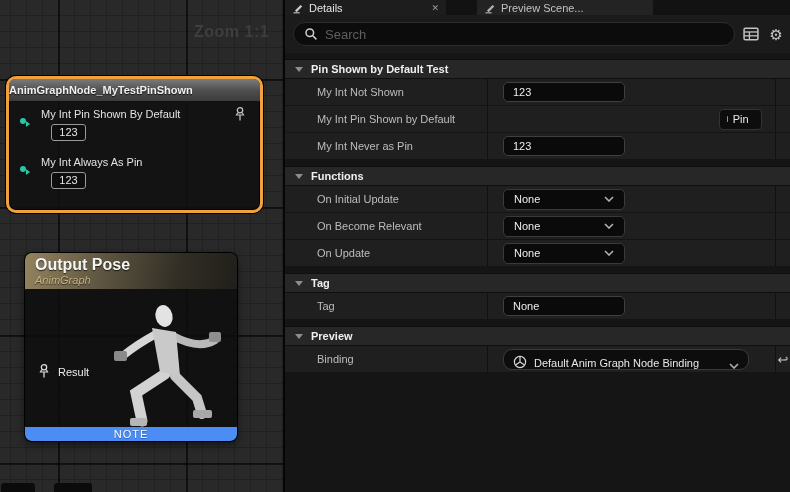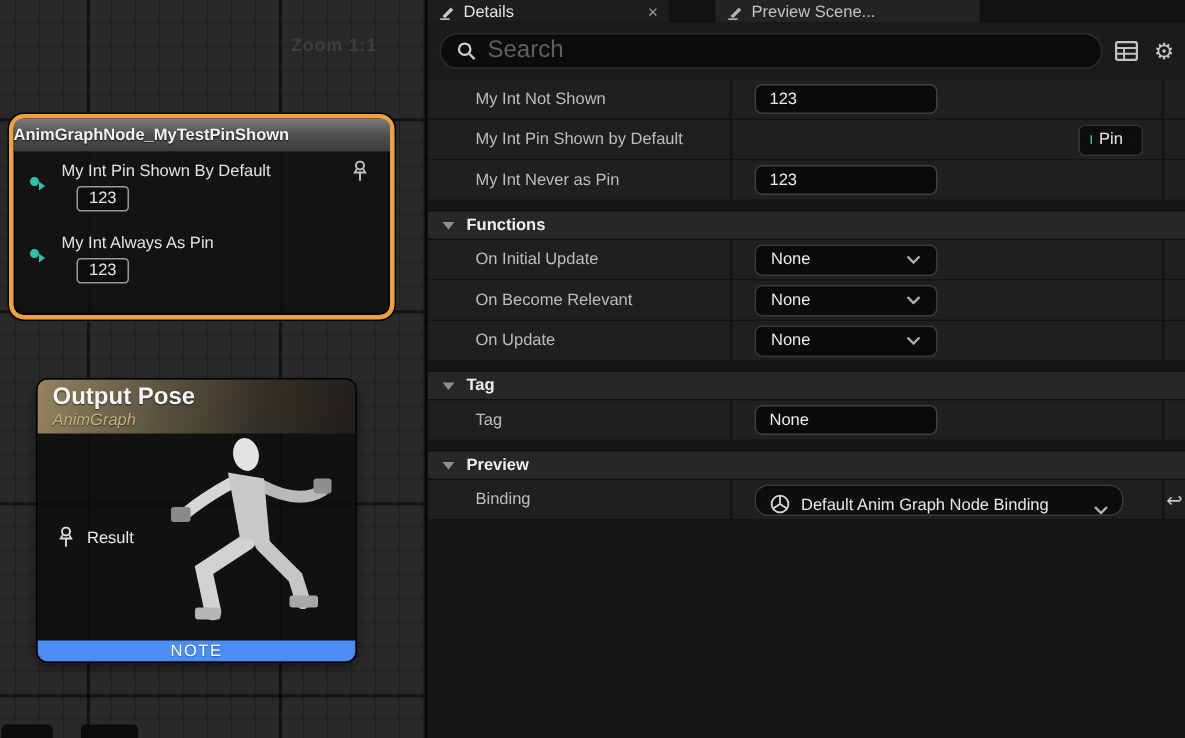--- a/index.html
+++ b/index.html
@@ -19,21 +19,21 @@
       linear-gradient(to bottom, rgba(0,0,0,0.55) 2px, transparent 2px),
       linear-gradient(to right, rgba(0,0,0,0.20) 1px, transparent 1px),
       linear-gradient(to bottom, rgba(0,0,0,0.20) 1px, transparent 1px);
     background-size:128px 128px,128px 128px,16px 16px,16px 16px;
     background-position:58px 0, 0 79px, 10px 0, 0 15px;
     border-right:2px solid #060606;
     flex:0 0 285px;
   }
   .zoom-indicator {
     position:absolute; left:194px; top:23px;
-    font-size:12px; font-weight:bold; color:#3e3e3e; letter-spacing:0.5px;text-align:right;
+    font-size:16px; font-weight:bold; color:#3e3e3e; letter-spacing:0.5px;text-align:right;
   }
 
   
   .node1 {
     position:absolute; left:6px; top:76px; width:257px; height:137px;
     border:3px solid #f0a13e; border-radius:10px;
     background:rgba(16,16,16,0.88);
     box-shadow:0 0 0 1px #000, inset 0 0 0 1px #000;
   }
   .node1-header {
@@ -68,21 +68,21 @@
     border-radius:7px; overflow:hidden;
     background:rgba(13,13,13,0.84);
     box-shadow:0 0 0 1px #000, 0 3px 8px rgba(0,0,0,0.55);
   }
   .node2-header {
     height:36px; padding:3px 0 0 10px;
     background:linear-gradient(100deg,#94845f 0%,#5c5440 38%,#322e25 72%,#211f1b 100%);
   }
   .node2-title { font-size:16px; font-weight:bold; color:#f5f5f5; text-shadow:0 1px 1px rgba(0,0,0,0.7); }
   .node2-subtitle { font-size:11px; font-style:italic; color:#c7b283; text-shadow:0 1px 1px rgba(0,0,0,0.6); }
-  .node2-body { position:relative; height:154px; }
+  .node2-body { position:relative; height:154px;margin-top:13px; }
   .result-pin {
     position:absolute; left:12px; top:62px;
     display:flex; align-items:center; gap:7px;
     font-size:11px; color:#ececec;
   }
   .mannequin { position:absolute; right:2px; top:0px; }
   .note-bar {
     position:absolute; left:0; right:0; bottom:0; height:14px;
     background:#4c8df5; border-radius:0 0 6px 6px;
     display:flex; align-items:center; justify-content:center;
@@ -103,21 +103,21 @@
   .tab-close { margin-left:auto; color:#9a9a9a; font-size:9px; }
 
   .search-row { height:38px; background:#1b1b1b; display:flex; align-items:center; padding:0 5px 0 8px; gap:7px; }
   .search-pill {
     flex:1; height:24px; border-radius:12px;
     background:#0c0c0c; border:1px solid #2c2c2c;
     display:flex; align-items:center; padding:0 10px; gap:7px;
   }
   .search-pill input {
     flex:1; background:transparent; border:none; outline:none;
-    color:#8b5cf6; font-size:16px; font-family:"Liberation Sans", sans-serif;
+    color:#8b5cf6; font-size:13px; font-family:"Liberation Sans", sans-serif;
   }
   .search-pill input::placeholder { color:#5f5f5f; }
   .icon-btn { display:flex; align-items:center; justify-content:center; width:18px; height:18px; }
   .gear-glyph { font-size:15px; color:#c6c6c6; line-height:1; }
 
   .props { flex:1; background:#151515; overflow:hidden; }
   .cat {
     height:20px; margin-top:6px; background:#272727;
     display:flex; align-items:center; gap:8px; padding-left:10px;
     border-top:1px solid #0f0f0f; border-bottom:1px solid #0f0f0f;
@@ -261,20 +261,24 @@
             <line x1="1" y1="8.2" x2="14" y2="8.2" stroke="#c4c4c4" stroke-width="1.2"></line>
           </svg>
       </span>
       <span class="icon-btn">
         <span class="gear-glyph">⚙</span>
       </span>
     </div>
 
     <div class="props">
 
+      <div class="cat">
+        <span class="cat-arrow"></span>
+        <span class="cat-title">Pin Shown by Default Test</span>
+      </div>
       <div class="prow">
         <div class="pname">My Int Not Shown</div>
         <div class="pval">
           <input class="tinput" value="123" style="">
         </div>
         <div class="pextra"></div>
       </div>
       <div class="prow">
         <div class="pname">My Int Pin Shown by Default</div>
         <div class="pval">

